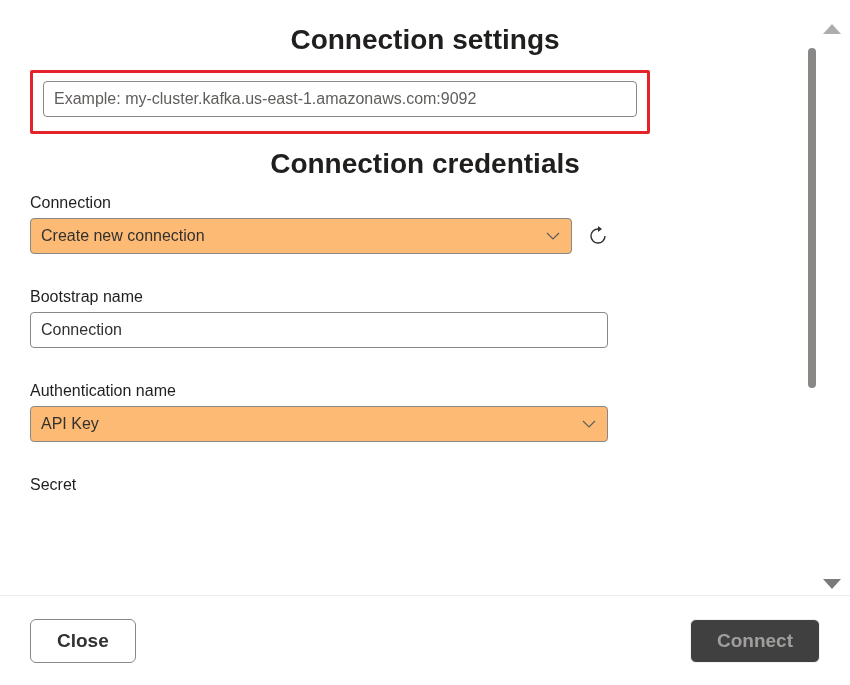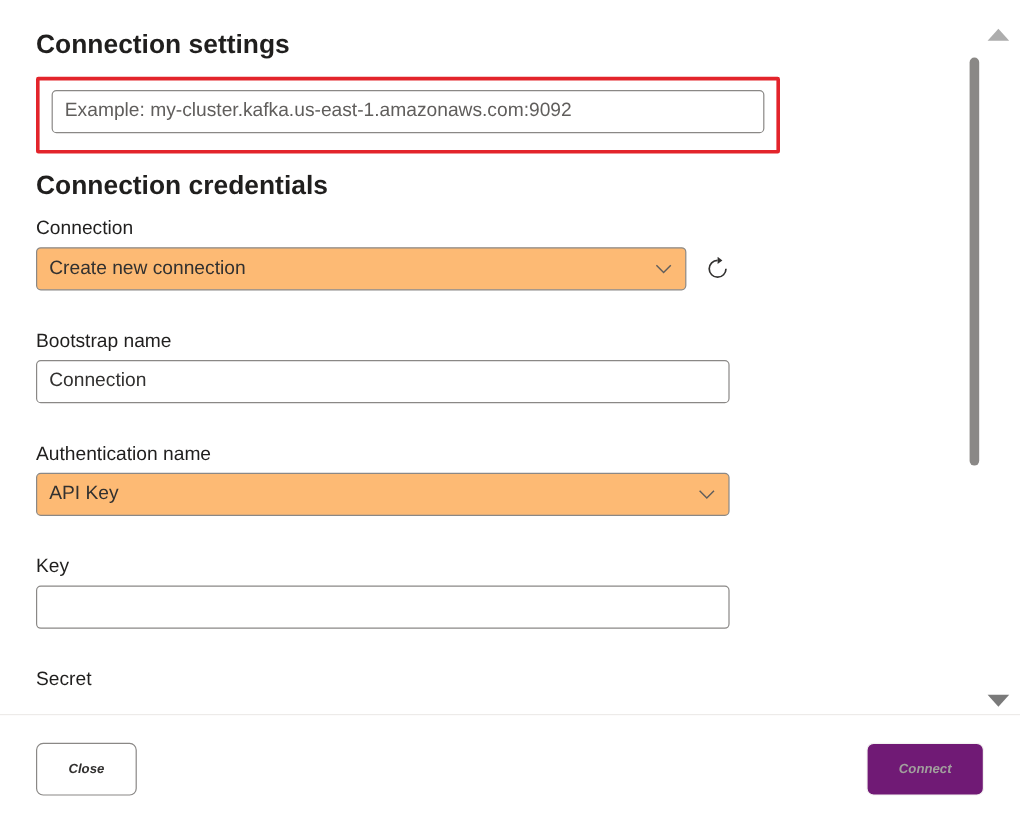--- a/index.html
+++ b/index.html
@@ -17,24 +17,25 @@
       position: relative;
       overflow: hidden;
     }
     .dialog {
       padding: 24px 30px 0 30px;
       height: 580px;
       overflow: hidden;
       position: relative;
     }
     .section-heading {
-      font-size: 22px;
+      font-size: 28px;
       font-weight: 600;
       color: #201f1e;
       margin-bottom: 14px;
+      text-align: center;
     }
     .highlight-box {
       border: 3px solid #e3242b;
       border-radius: 2px;
       padding: 8px 10px 14px 10px;
       margin-bottom: 14px;
       width: 620px;
     }
     .field-label-row {
       display: flex;
@@ -163,31 +164,30 @@
       padding: 24px 30px;
       display: flex;
       justify-content: space-between;
       align-items: center;
       background: #ffffff;
     }
     .btn {
       height: 44px;
       padding: 0 26px;
       border-radius: 6px;
-      font-size: 11px;
+      font-size: 19px;
       font-weight: 600;
       font-family: inherit;
       cursor: pointer;
       border: 1px solid #8a8886;
       background: #ffffff;
       color: #323130;
-      font-style: italic;
     }
     .btn-primary {
-      background: #701a75;
+      background: #404040;
       border: 1px solid #f3f2f1;
       color: #a19f9d;
       cursor: default;
     }
     .scroll-arrows {
       position: absolute;
       right: 6px;
       top: 24px;
       bottom: 96px;
       width: 24px;
@@ -263,24 +263,20 @@
     <div class="select-wrapper">
       <button class="select-input">API Key</button>
       <span class="chevron-down">
         <svg viewBox="0 0 14 14">
             <path d="M1 4 L7 10 L13 4" fill="none" stroke="#605e5c" stroke-width="1.2"></path>
           </svg>
       </span>
     </div>
   </div>
 
-  <div class="field-group">
-    <div class="field-group-label">Key</div>
-    <input type="text" class="text-input" style="">
-  </div>
 
   <div class="field-group">
     <div class="field-group-label">Secret</div>
   </div>
 
 </div>
 
 <div class="scroll-arrows">
   <div class="scroll-arrow scroll-arrow-up"></div>
   <div class="scroll-arrow scroll-arrow-down"></div>

